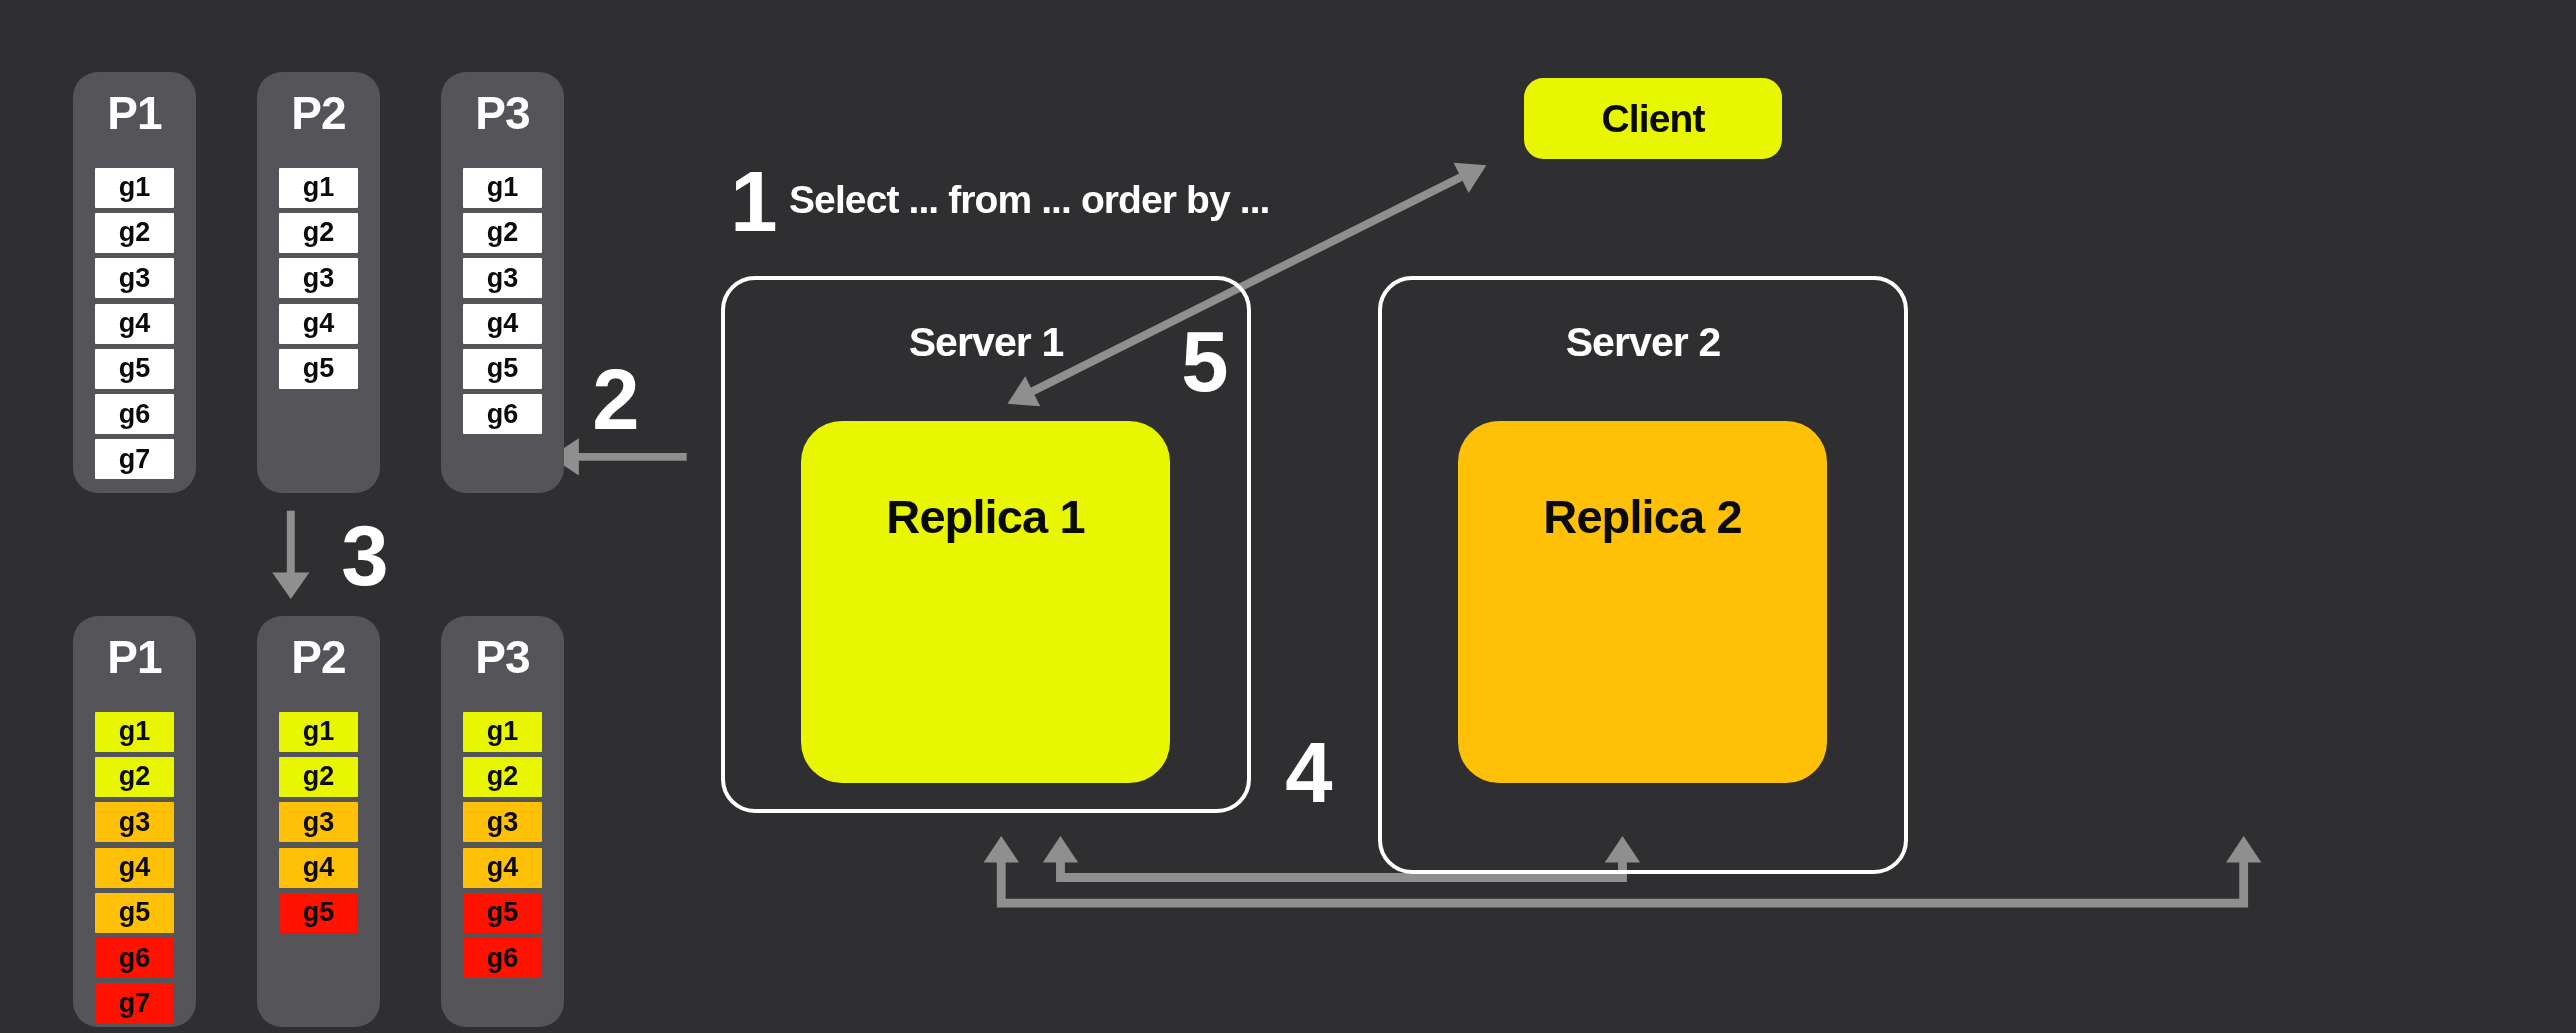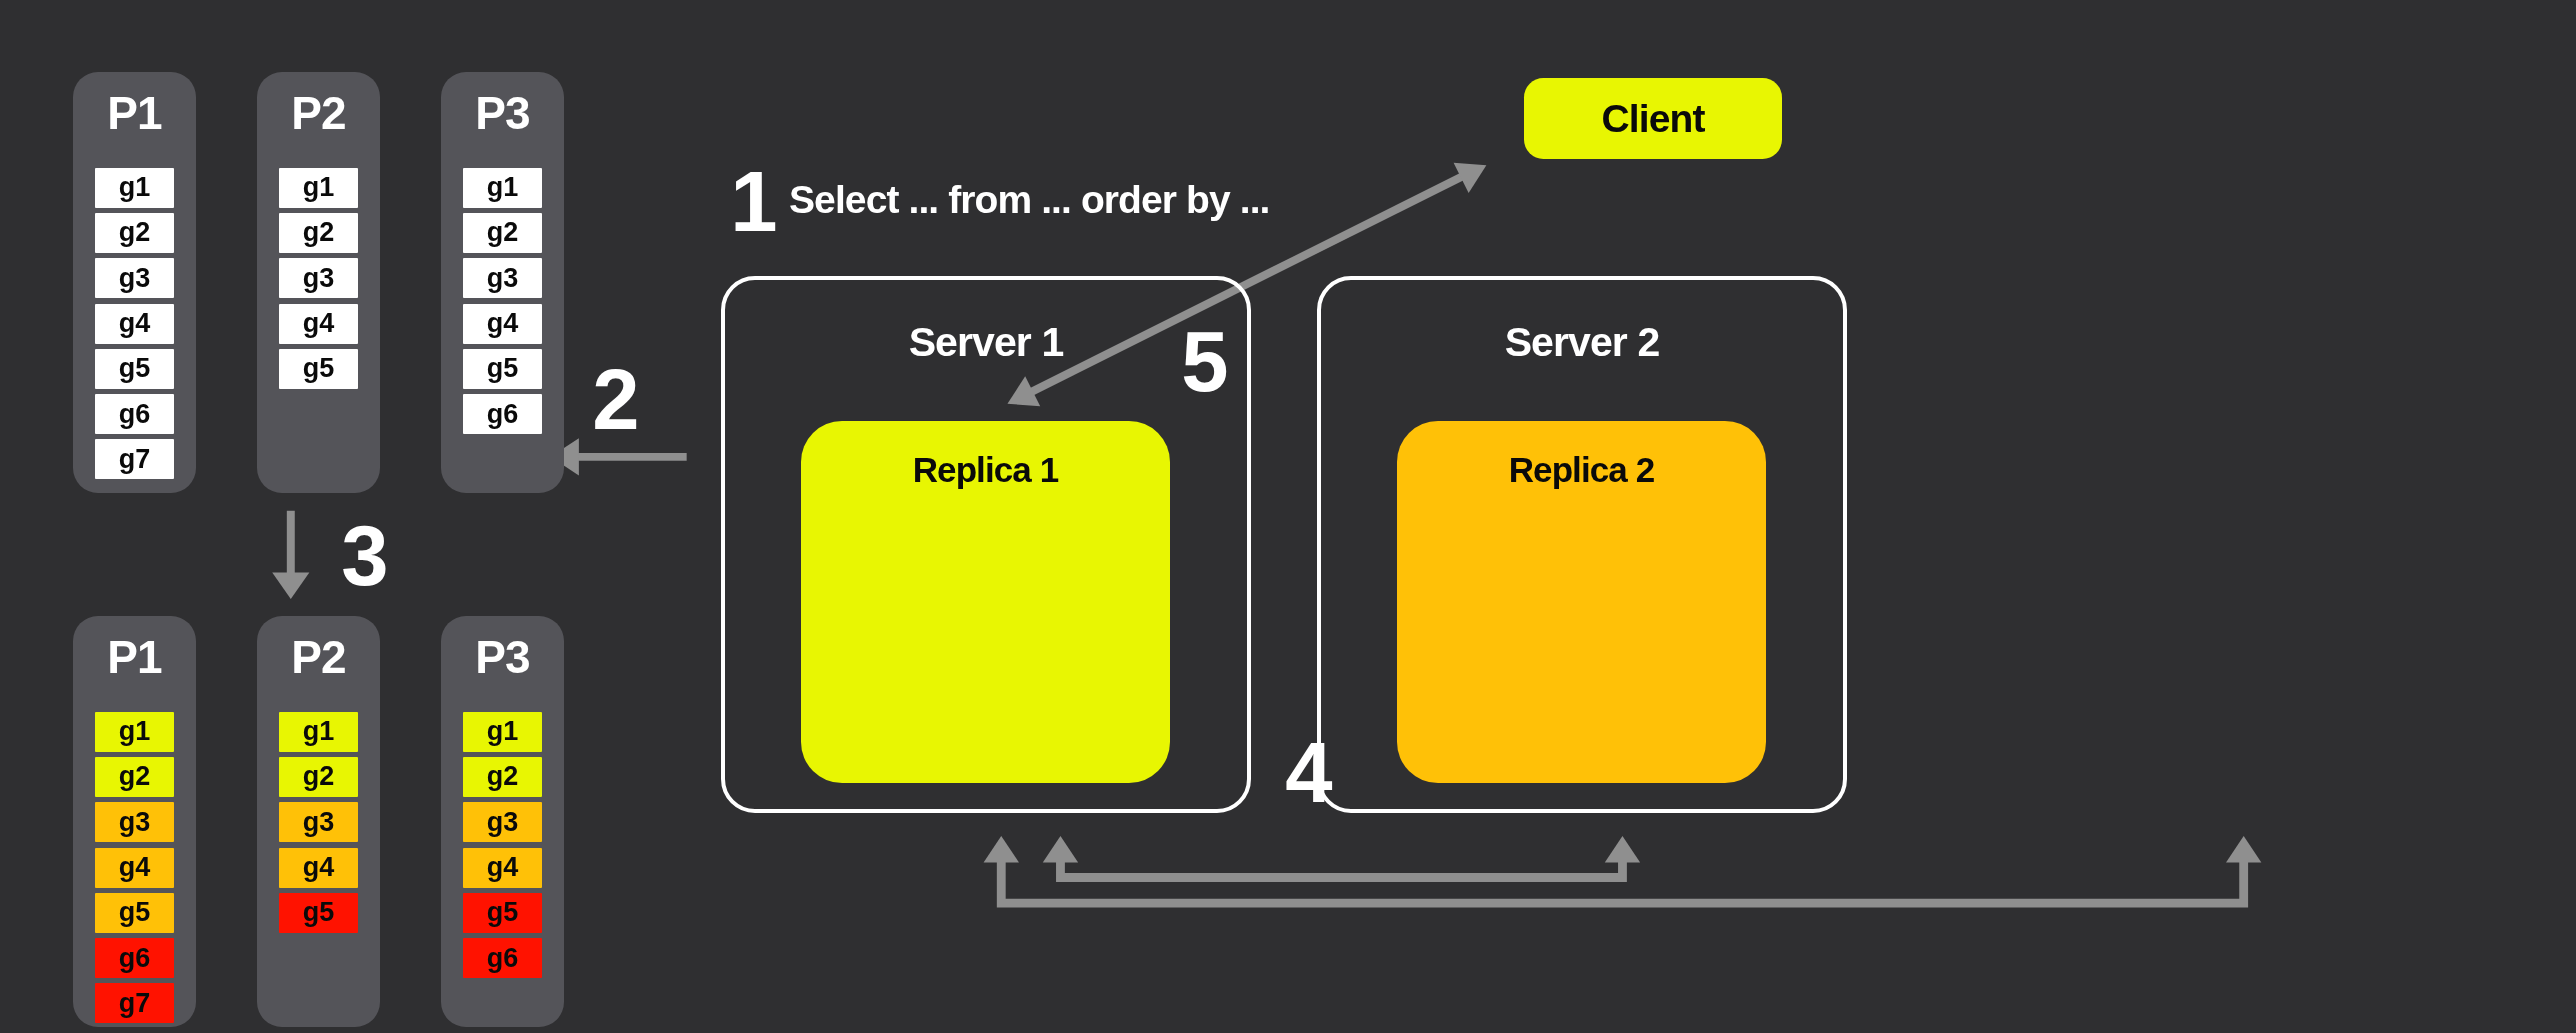--- a/index.html
+++ b/index.html
@@ -37,22 +37,22 @@
   }
   .server-title{
     margin-top:39px;text-align:center;color:#FFFFFF;
     font-size:41px;font-weight:700;letter-spacing:-0.9px;
   }
   .replica{
     position:absolute;left:76px;top:141px;width:369px;height:362px;
     border-radius:41px;
   }
   .replica-label{
-    padding-top:29px;text-align:center;color:#0A0A0A;
-    font-size:35px;font-weight:700;letter-spacing:-0.9px;
+    padding-top:68px;text-align:center;color:#0A0A0A;
+    font-size:47px;font-weight:700;letter-spacing:-0.9px;
   }
 
   
   #client{
     position:absolute;left:1496px;top:78px;width:258px;height:81px;
     border-radius:19.4px;display:flex;align-items:center;justify-content:center;
     color:#0A0A0A;font-size:39px;font-weight:700;letter-spacing:-0.9px;margin-left:28px;
   }
 
   
@@ -184,21 +184,21 @@
 
   <div id="client" style="background: rgb(232, 246, 2);">Client</div>
 
   <div class="server" style="left:721px;top:276px;width:530px;height:537px">
     <div class="server-title">Server 1</div>
     <div class="replica" style="background: rgb(232, 246, 2);">
       <div class="replica-label">Replica 1</div>
     </div>
   </div>
 
-  <div class="server" style="left:1317px;top:276px;width:530px;height:537px">
+  <div class="server" style="left:1378px;top:276px;width:530px;height:598px">
     <div class="server-title">Server 2</div>
     <div class="replica" style="background: rgb(255, 193, 7);">
       <div class="replica-label">Replica 2</div>
     </div>
   </div>
 
 
 </div>
 
 

